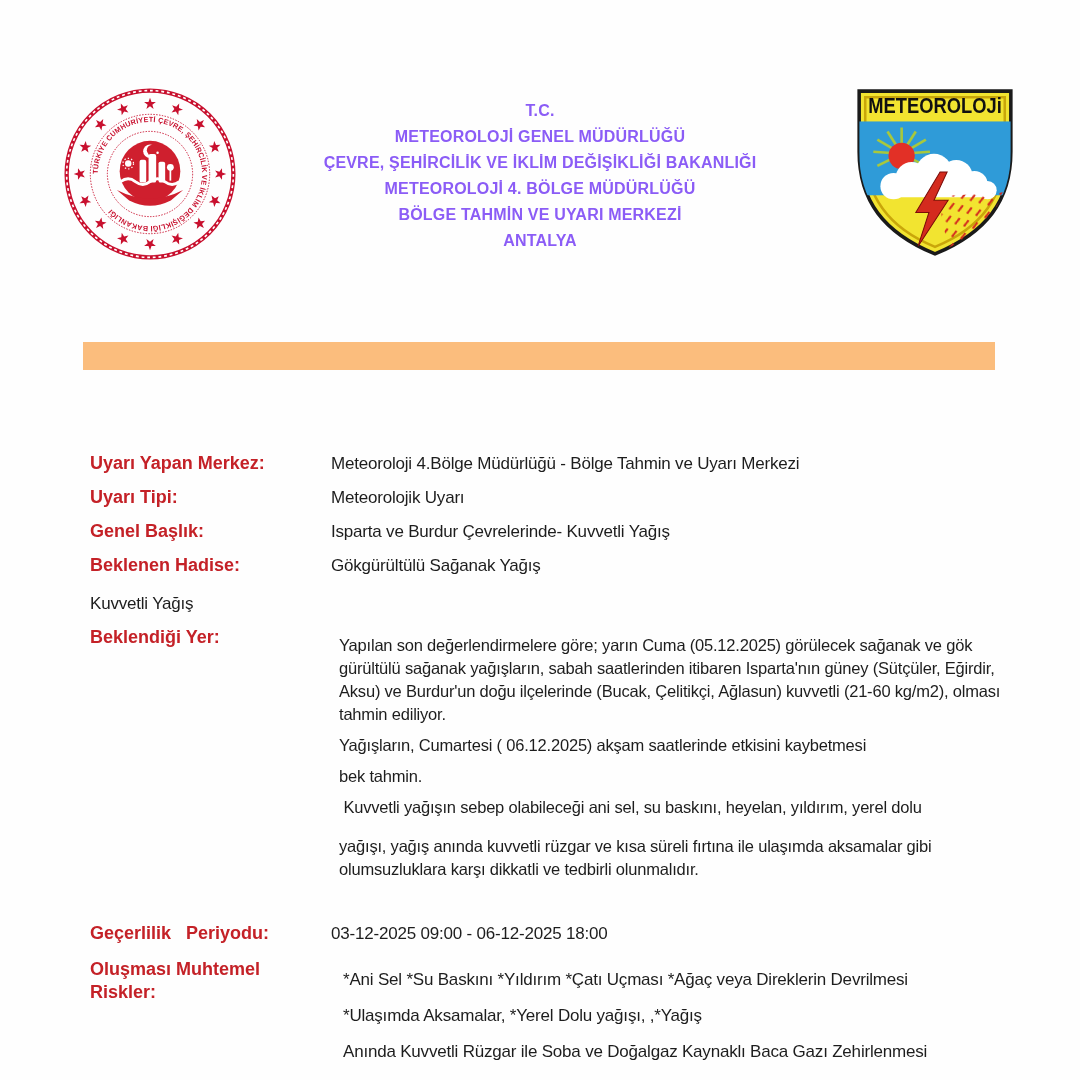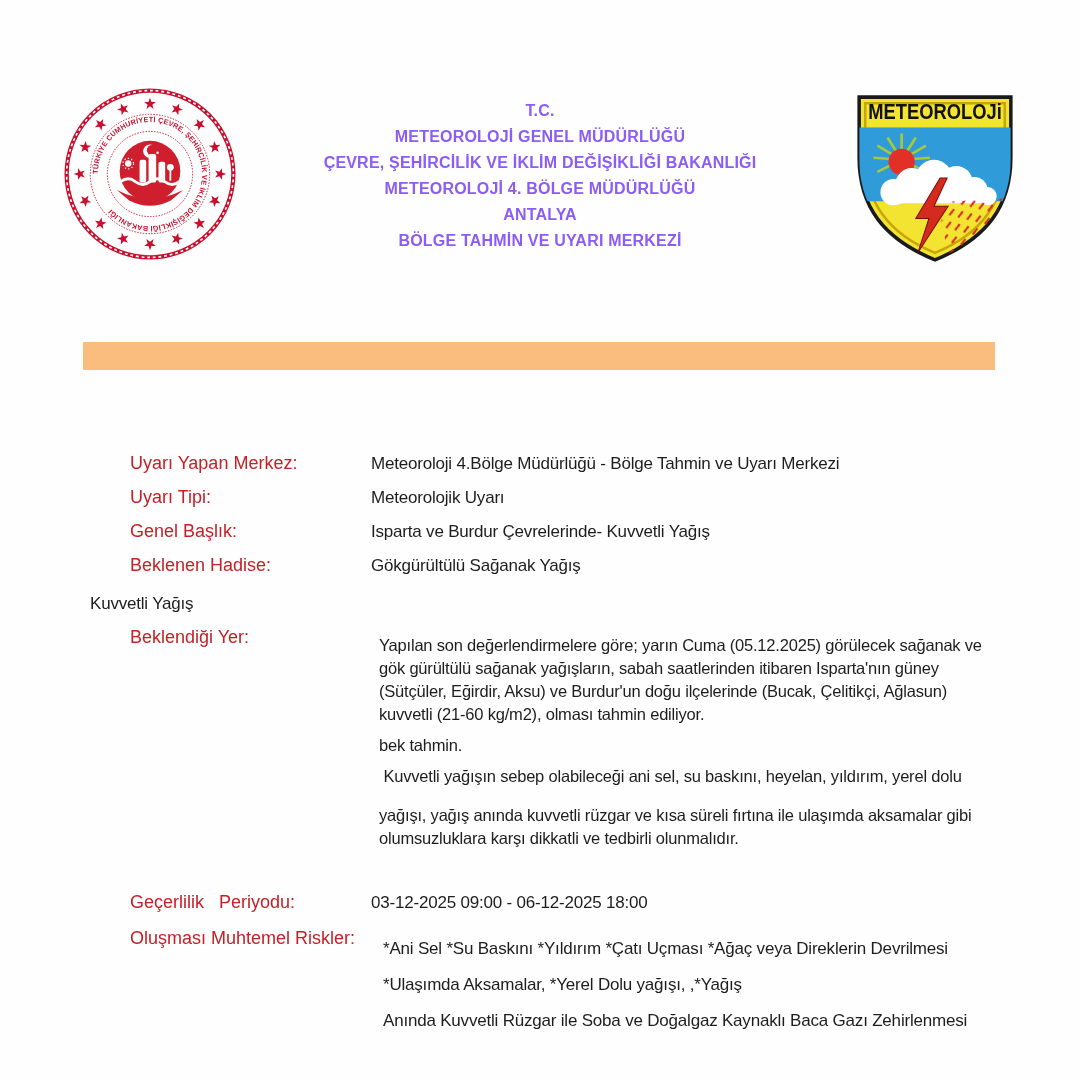--- a/index.html
+++ b/index.html
@@ -10,31 +10,30 @@
     font-family:"Liberation Sans", sans-serif;
     overflow:hidden;
   }
   
   .seal{position:absolute;left:60px;top:76px;width:180px;height:196px;}
   .header-text{
     position:absolute;left:200px;top:98px;width:680px;
     text-align:center;color:#8b5cf6;font-weight:bold;
     font-size:16px;line-height:26px;letter-spacing:0.2px;
   }
-  .shield{position:absolute;left:849px;top:87px;width:172px;height:180px;}
+  .shield{position:absolute;left:849px;top:81px;width:172px;height:180px;}
   
   .orange-bar{position:absolute;left:83px;top:342px;width:912px;height:28px;background:#fbbd7d;}
   
   .content{position:absolute;left:90px;top:452px;width:920px;color:#1d1d1d;}
   .row{display:flex;margin-bottom:11px;}
   .row .label{
     width:241px;min-width:241px;
-    color:#c42127;font-weight:normal;font-size:18px;line-height:23px;
+    color:#c42127;font-weight:bold;font-size:18px;line-height:23px;
     white-space:pre-wrap;
-    margin-left:40px;
   }
   .row .value{
     flex:1;font-size:17px;line-height:23px;letter-spacing:-0.2px;
   }
   .row.r4{margin-bottom:15px;}
   .para p{margin:8px;line-height:23px;font-size:16.5px;letter-spacing:-0.2px;white-space:pre-wrap;}
   .para p.p2{margin-top:6px;}
   .para p.p3{margin-top:4px;}
   .para p.p4{margin-top:2px;}
   .para p.p5{margin-top:16px;}
@@ -113,22 +112,22 @@
         <path d="M60,112 Q 95,130 130,112 L 117,123 Q 95,134 73,123 Z" fill="#cf1f2e"></path>
       </g>
     </svg>
   </div>
 
   <div class="header-text">
     <div>T.C.</div>
     <div>METEOROLOJİ GENEL MÜDÜRLÜĞÜ</div>
     <div>ÇEVRE, ŞEHİRCİLİK VE İKLİM DEĞİŞİKLİĞİ BAKANLIĞI</div>
     <div>METEOROLOJİ 4. BÖLGE MÜDÜRLÜĞÜ</div>
+    <div>BÖLGE TAHMİN VE UYARI MERKEZİ</div>
     <div>ANTALYA</div>
-    <div>BÖLGE TAHMİN VE UYARI MERKEZİ</div>
   </div>
 
   <div class="shield">
     <svg viewBox="0 0 170 178" width="172" height="180">
       <defs>
         <clipPath id="shieldClip">
           <path d="M10,10 H160 V70 C160,118 136,150 85,171 C34,150 10,118 10,70 Z"></path>
         </clipPath>
         <pattern id="rainPat" width="9" height="13" patternUnits="userSpaceOnUse" patternTransform="rotate(14)">
           <line x1="4" y1="1" x2="1" y2="8" stroke="#d42b1e" stroke-width="2.1"></line>
@@ -198,20 +197,21 @@
     </div>
 
     <div class="row">
       <div class="value">Kuvvetli Yağış</div>
     </div>
 
     <div class="row">
       <div class="label">Beklendiği Yer:</div>
       <div class="value para">
         <p class="p1">Yapılan son değerlendirmelere göre; yarın Cuma (05.12.2025) görülecek sağanak ve gök gürültülü sağanak yağışların, sabah saatlerinden itibaren Isparta'nın güney (Sütçüler, Eğirdir, Aksu) ve Burdur'un doğu ilçelerinde (Bucak, Çelitikçi, Ağlasun) kuvvetli (21-60 kg/m2), olması tahmin ediliyor.</p>
+        <p class="p2">Yağışların, Cumartesi ( 06.12.2025) akşam saatlerinde etkisini kaybetmesi</p>
         <p class="p3">bek tahmin.</p>
         <p class="p4"> Kuvvetli yağışın sebep olabileceği ani sel, su baskını, heyelan, yıldırım, yerel dolu</p>
         <p class="p5">yağışı, yağış anında kuvvetli rüzgar ve kısa süreli fırtına ile ulaşımda aksamalar gibi olumsuzluklara karşı dikkatli ve tedbirli olunmalıdır.</p>
       </div>
     </div>
 
     <div class="row gecerlilik">
       <div class="label">Geçerlilik   Periyodu:</div>
       <div class="value">03-12-2025 09:00 - 06-12-2025 18:00</div>
     </div>

